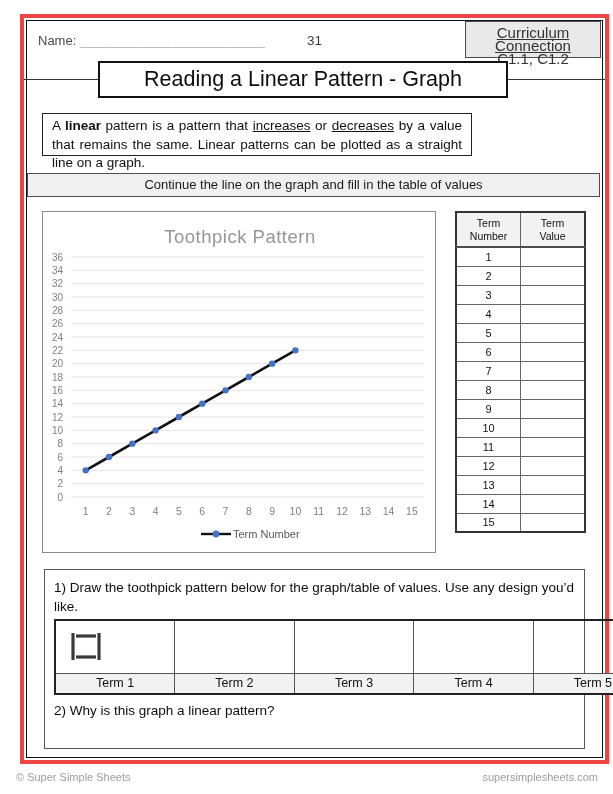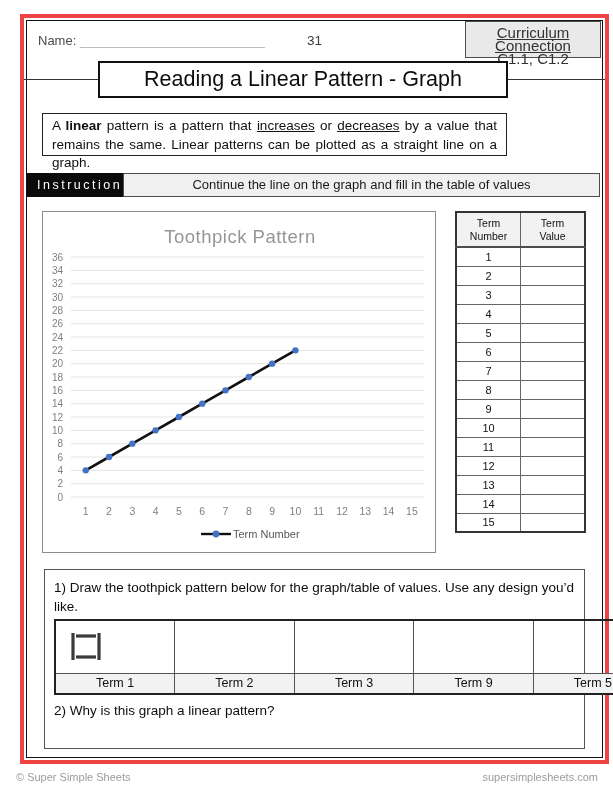--- a/index.html
+++ b/index.html
@@ -17,21 +17,21 @@
   .curriculum-box { position:absolute; right:4px; top:3px; width:136px; height:37px;
                     background:#e9e9e9; border:1px solid #4d4d4d; text-align:center;
                     font-size:15px; color:#333; padding-top:4px; line-height:13px; }
   .curriculum-title { text-decoration:underline; }
   .title-rule { position:absolute; left:0; right:0; top:61px; height:1px; background:#333; }
   .title-box { position:absolute; left:74px; top:43px; width:410px; height:37px;
                background:#fff; border:2px solid #111; text-align:center;
                font-size:21.5px; font-weight:normal; line-height:33px; color:#0d0d0d; }
 
   
-  .definition-box { position:absolute; left:18px; top:95px; width:465px; height:43px;
+  .definition-box { position:absolute; left:18px; top:95px; width:430px; height:43px;
                     border:1px solid #222; padding:3px 9px; font-size:13.5px;
                     line-height:18.5px; color:#111; text-align:justify; }
   .definition-box .u { text-decoration:underline; }
 
   
   .instruction-row { position:absolute; left:3px; right:5px; top:155px; height:24px; display:flex; }
   .instruction-label { width:96px; background:#0a0a0a; color:#fff; font-size:12.5px;
                        letter-spacing:2.5px; line-height:24px; padding-left:10px; }
   .instruction-text { flex:1; background:#f0f0f0; border:1px solid #4d4d4d; font-size:13px;
                       line-height:22px; text-align:center; color:#1a1a1a; }
@@ -82,21 +82,20 @@
   </div>
 
   <div class="title-rule"></div>
   <div class="title-box">Reading a Linear Pattern - Graph</div>
 
   <div class="definition-box">
     <span>A </span><b>linear</b><span> pattern is a pattern that </span><span class="u">increases</span><span> or </span><span class="u">decreases</span><span> by a value that remains the same. Linear patterns can be plotted as a straight line on a graph.</span>
   </div>
 
   <div class="instruction-row">
-    <div class="instruction-label">Instruction</div>
     <div class="instruction-text">Continue the line on the graph and fill in the table of values</div>
   </div>
 
   <div class="graph-box">
     <svg id="chart-svg" width="392" height="340" viewBox="0 0 392 340">
         <line x1="28" x2="381" y1="285" y2="285" stroke="#e4e4e4" stroke-width="1"></line>
         <text x="20" y="288.5" text-anchor="end" font-size="10" fill="#7f7f7f">0</text>
         <line x1="28" x2="381" y1="271.6666666666667" y2="271.6666666666667" stroke="#e4e4e4" stroke-width="1"></line>
         <text x="20" y="275.1666666666667" text-anchor="end" font-size="10" fill="#7f7f7f">2</text>
         <line x1="28" x2="381" y1="258.3333333333333" y2="258.3333333333333" stroke="#e4e4e4" stroke-width="1"></line>
@@ -252,21 +251,21 @@
             </td>
             <td class="draw-cell"></td>
             <td class="draw-cell"></td>
             <td class="draw-cell"></td>
             <td class="draw-cell"></td>
           </tr>
         <tr id="terms-label-row">
             <td class="label-cell">Term 1</td>
             <td class="label-cell">Term 2</td>
             <td class="label-cell">Term 3</td>
-            <td class="label-cell">Term 9</td>
+            <td class="label-cell">Term 4</td>
             <td class="label-cell">Term 5</td>
           </tr>
       </tbody>
     </table>
     <div class="q2-text">2) Why is this graph a linear pattern?</div>
     <div style="height:36px;"></div>
   </div>
 </div>
 
 <div class="footer-left">© Super Simple Sheets</div>

